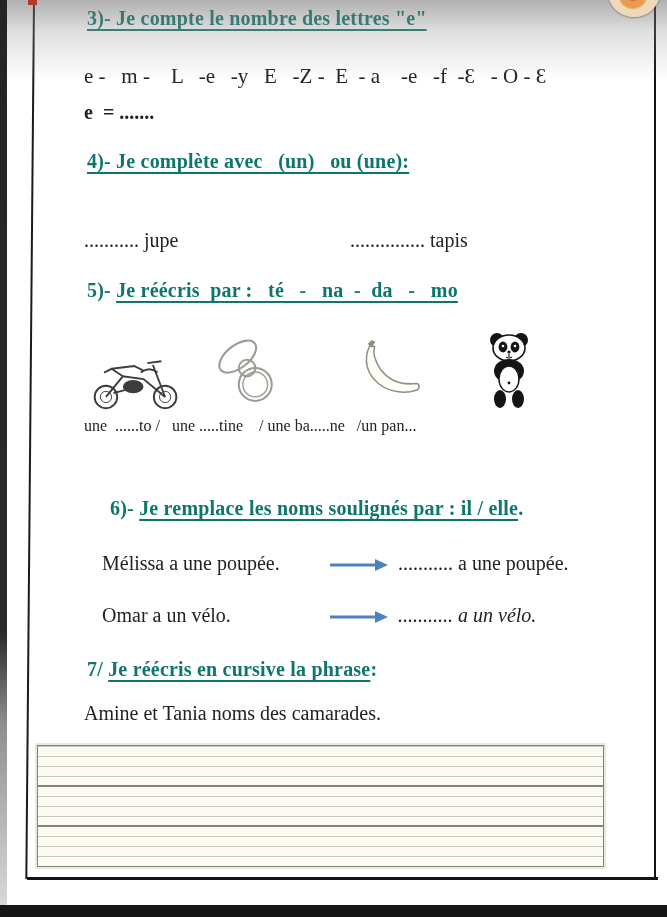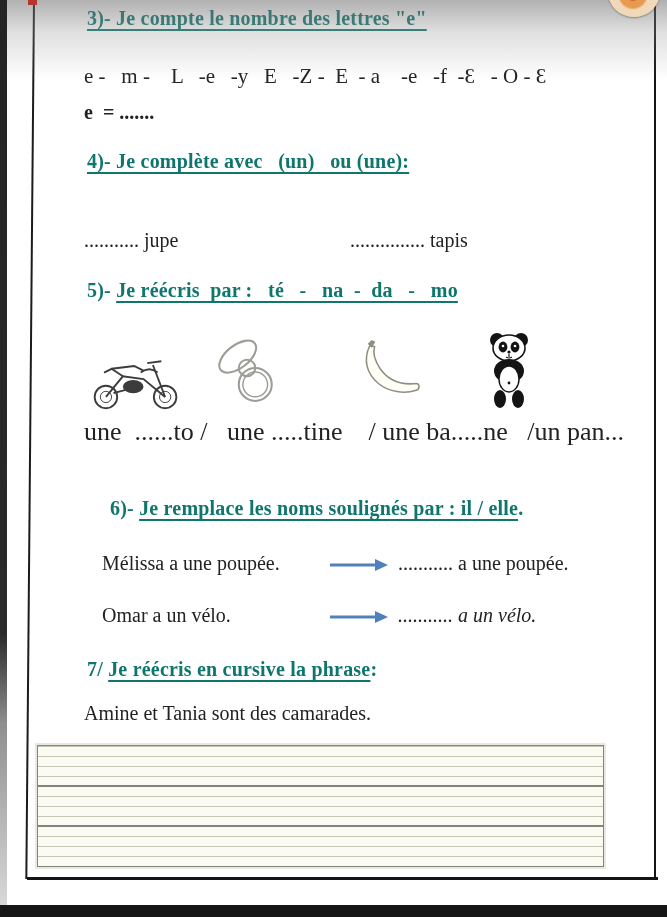--- a/index.html
+++ b/index.html
@@ -113,21 +113,21 @@
     <circle cx="25" cy="21" r="1.6" fill="#141414"></circle>
     <path d="M25 23 q0 3 0 3 M22 26 q3 2 6 0" stroke="#141414" stroke-width="1.2" fill="none"></path>
     <ellipse cx="25" cy="40" rx="15" ry="12" fill="#141414"></ellipse>
     <ellipse cx="25" cy="48" rx="10" ry="13" fill="#ffffff" stroke="#141414" stroke-width="1.4"></ellipse>
     <circle cx="25" cy="52" r="1.4" fill="#141414"></circle>
     <ellipse cx="16" cy="68" rx="6" ry="9" fill="#141414"></ellipse>
     <ellipse cx="34" cy="68" rx="6" ry="9" fill="#141414"></ellipse>
   </svg>
 </div>
 
-<div class="abs bodytxt pre" style="left:84px;top:417px;font-size:26px;">une  ......to /   une .....tine    / une ba.....ne   /un pan...</div>
+<div class="abs bodytxt pre" style="left:84px;top:417px;font-size:16px;">une  ......to /   une .....tine    / une ba.....ne   /un pan...</div>
 
 <div class="abs pre" style="left:86px;top:497px;margin-left:24px;"><span class="heading">6)- </span><span class="heading u">Je remplace les noms soulignés par : il / elle</span><span class="heading">.</span></div>
 
 <div class="abs bodytxt pre" style="left:102px;top:552px;">Mélissa a une poupée.</div>
 <div class="abs arrow-wrap" style="left:330px;top:558px;">
   <svg width="58" height="14" viewBox="0 0 58 14">
     <line x1="0" y1="7" x2="45" y2="7" stroke="#4f81bd" stroke-width="3"></line>
     <path d="M45 1 L58 7 L45 13 z" fill="#4f81bd"></path>
   </svg>
 </div>
@@ -136,15 +136,15 @@
 <div class="abs bodytxt pre" style="left:102px;top:604px;">Omar a un vélo.</div>
 <div class="abs arrow-wrap" style="left:330px;top:610px;">
   <svg width="58" height="14" viewBox="0 0 58 14">
     <line x1="0" y1="7" x2="45" y2="7" stroke="#4f81bd" stroke-width="3"></line>
     <path d="M45 1 L58 7 L45 13 z" fill="#4f81bd"></path>
   </svg>
 </div>
 <div class="abs bodytxt pre" style="left:398px;top:604px;font-style:italic;">........... a un vélo.</div>
 
 <div class="abs pre" style="left:87px;top:658px;"><span class="heading">7/ </span><span class="heading u">Je réécris en cursive la phrase</span><span class="heading">:</span></div>
-<div class="abs bodytxt pre" style="left:84px;top:702px;">Amine et Tania sont des camarades.</div>
+<div class="abs bodytxt pre" style="left:84px;top:702px;">Amine et Tania noms des camarades.</div>
 
 <div class="abs ruled-box"></div>
 
 </body></html>

